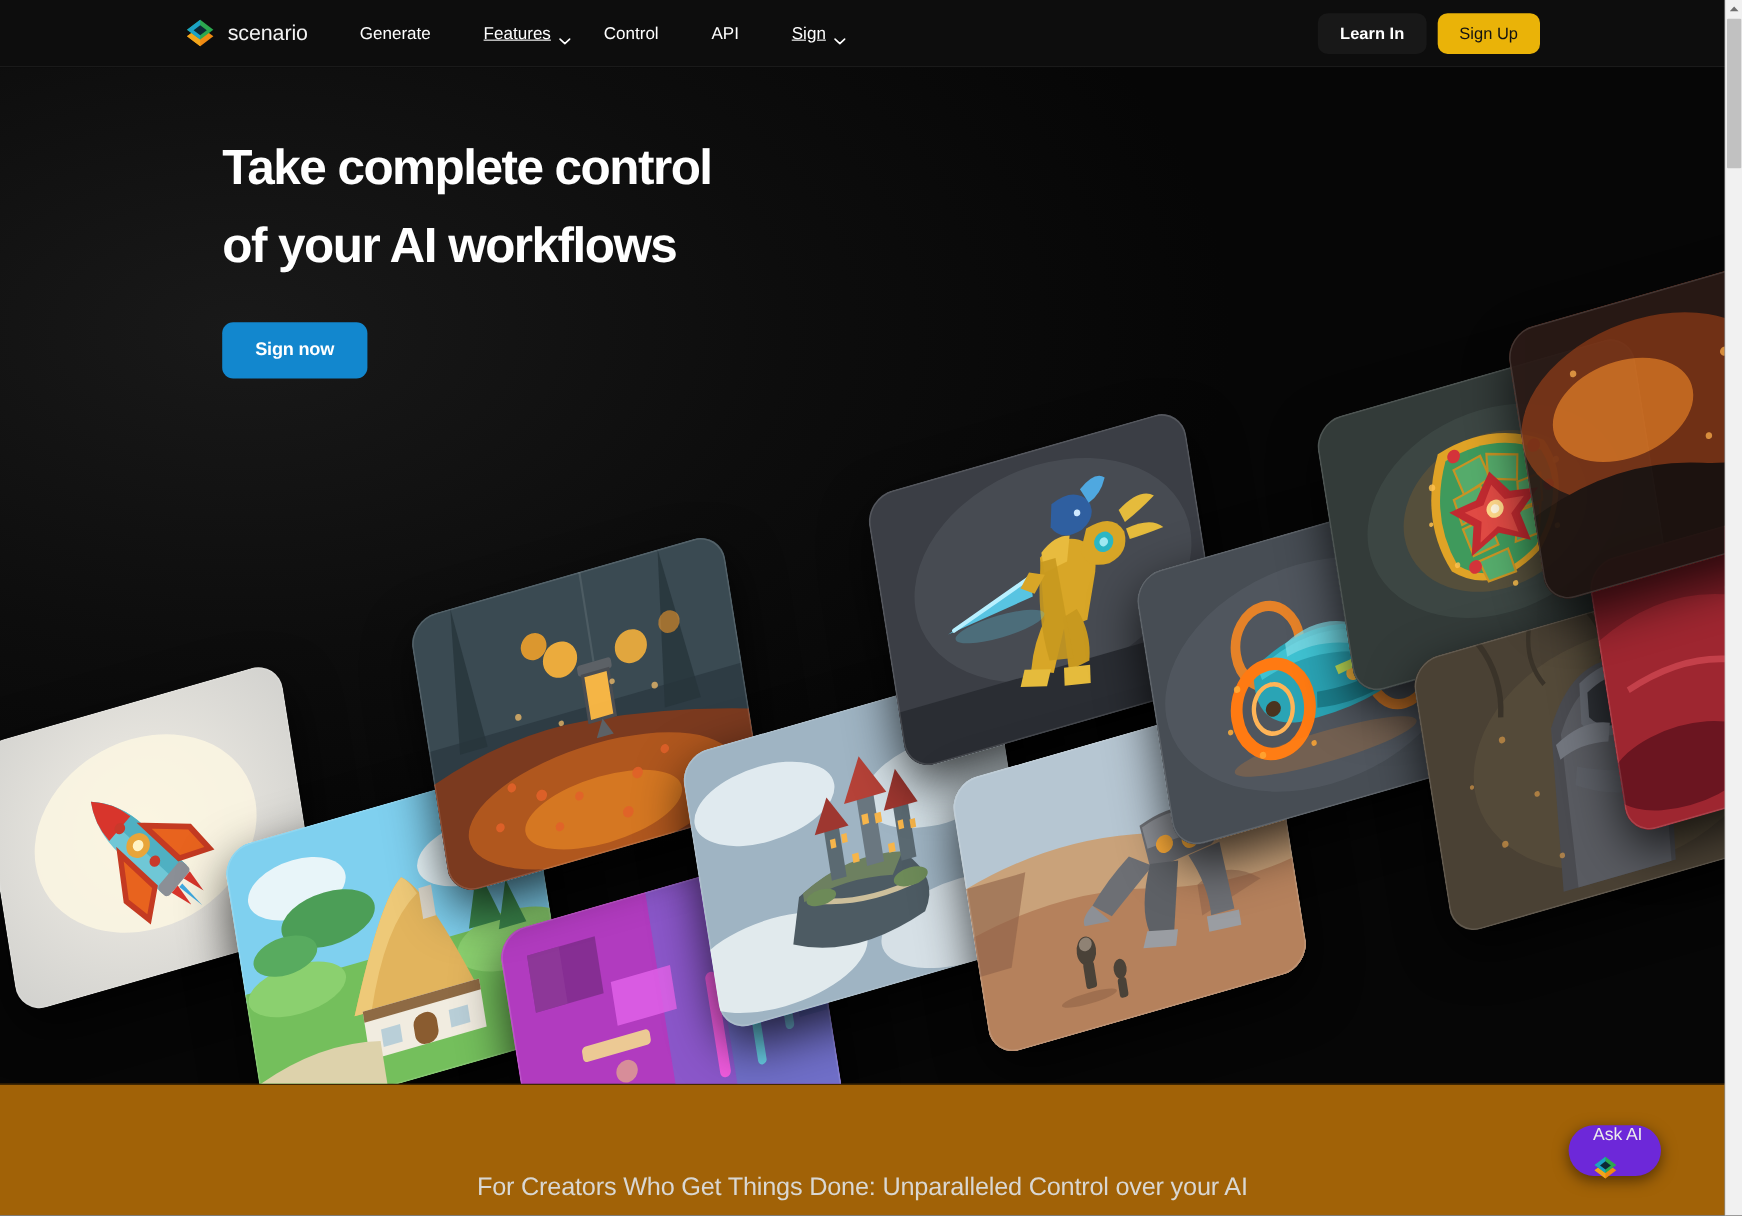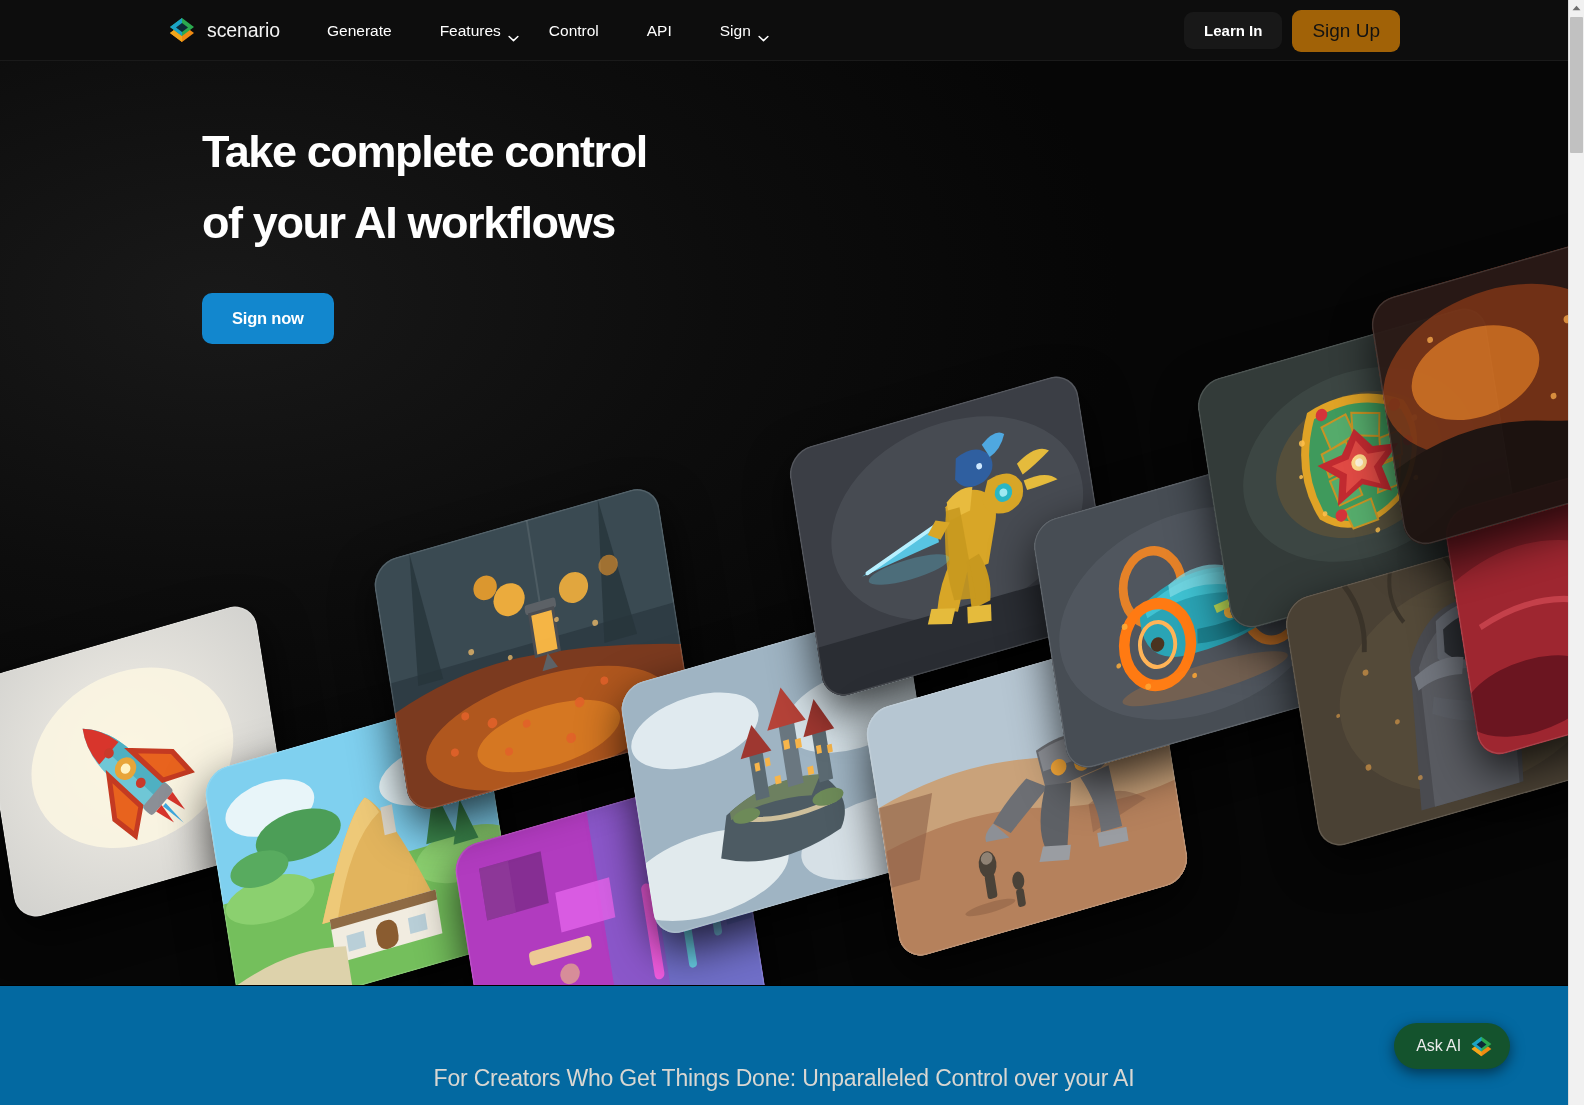--- a/index.html
+++ b/index.html
@@ -78,21 +78,21 @@
     align-items: center;
     gap: 7px;
     color: #ffffff;
     font-size: 15.5px;
     padding: 8px 0;
     margin-right: 48px;
     cursor: pointer;
     white-space: nowrap;
   }
   .nav-item:last-child { margin-right: 0; }
-  .nav-item.has-caret { margin-right: 30px; }
+  .nav-item.has-caret { margin-right: 30px; text-decoration: underline; }
   .caret {
     width: 11px; height: 7px;
     display: inline-block;
     position: relative;
     top: 1px;
   }
 
   #nav-actions {
     position: absolute;
     right: 168px; top: 0;
@@ -106,23 +106,23 @@
     color: #ffffff;
     font-size: 15px;
     font-weight: 700;
     border: none;
     border-radius: 9px;
     padding: 10px 20px;
     cursor: pointer;
     font-family: inherit;
   }
   .btn-signup {
-    background: #a16207;
+    background: #eab308;
     color: #121212;
-    font-size: 19px;
+    font-size: 15px;
     font-weight: 400;
     border: none;
     border-radius: 9px;
     padding: 10px 20px;
     cursor: pointer;
     font-family: inherit;
   }
 
   
   #hero {
@@ -254,49 +254,49 @@
   }
 
   .art svg { position: absolute; inset: 0; width: 100%; height: 100%; display:block; }
 
   
   #section2 {
     position: absolute;
     left: 0; top: 985px;
     width: 1568px;
     height: 120px;
-    background: #0369a1;
+    background: #a16207;
     border-top: 1px solid #000;
   }
   #section2-heading {
     position: absolute;
     left: 0; right: 0;
     top: 79px;
     text-align: center;
     color: #d9d7d2;
     font-size: 23px;
     letter-spacing: -0.2px;
     font-weight: 400;
   }
 
   
   #ask-ai {
     position: absolute;
     right: 58px;
     top: 1023px;
     height: 46px;
     display: flex;
-    align-items: center;
     gap: 9px;
-    background: #14532d;
+    background: #6d28d9;
     border-radius: 23px;
     padding: 0 17px 0 22px;
     cursor: pointer;
     z-index: 60;
     box-shadow: 0 4px 14px rgba(0,0,0,0.5);
+    flex-direction: column;
   }
   #ask-ai-label {
     color: #ececec;
     font-size: 16px;
     letter-spacing: -0.1px;
   }
   #ask-ai-mark { width: 23px; height: 23px; flex: 0 0 23px; }
 
   
   #scrollbar {

